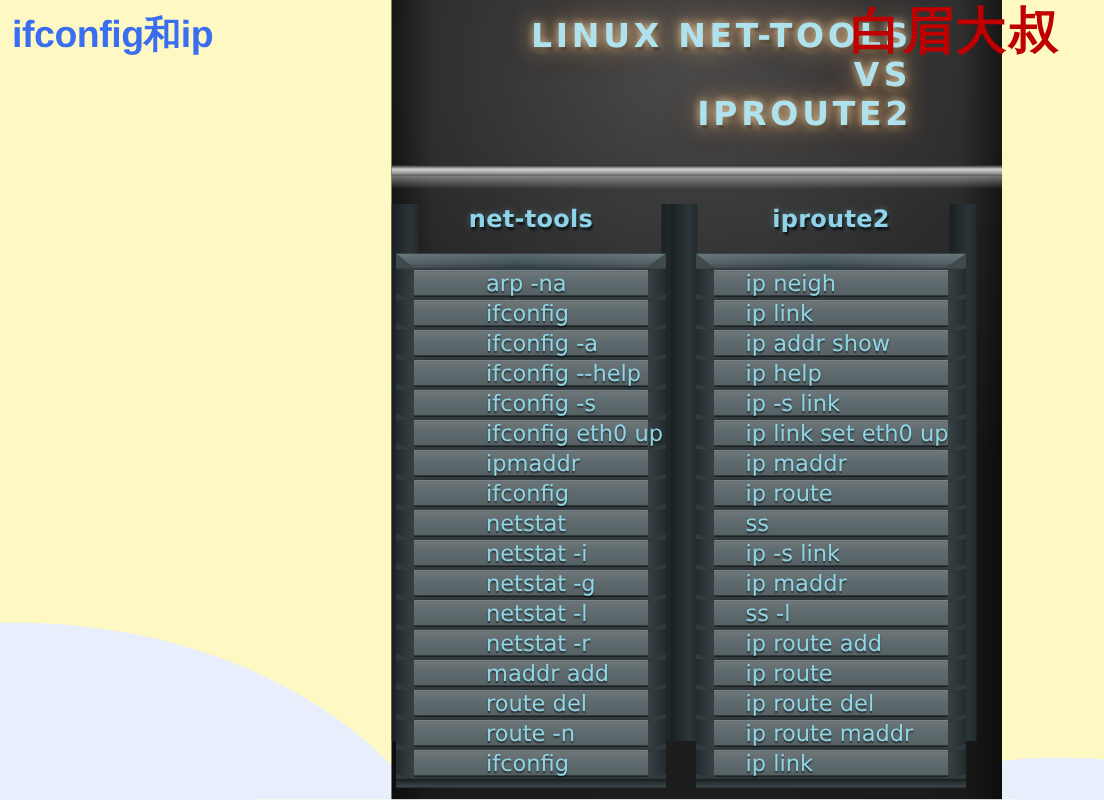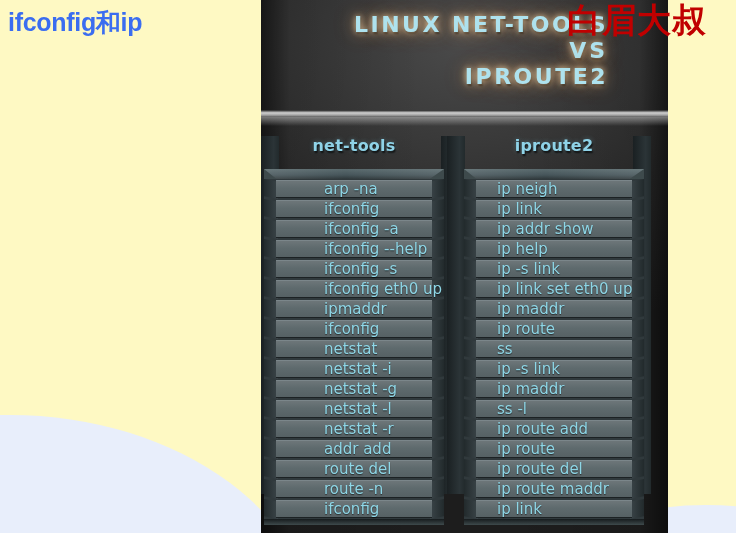--- a/index.html
+++ b/index.html
@@ -354,21 +354,21 @@
               <div class="cheek-l"></div>
               <div class="cheek-r"></div>
               <div class="face">
                 <span class="label">netstat -r</span>
               </div>
             </div>
             <div class="slab">
               <div class="cheek-l"></div>
               <div class="cheek-r"></div>
               <div class="face">
-                <span class="label">addr add</span>
+                <span class="label">maddr add</span>
               </div>
             </div>
             <div class="slab">
               <div class="cheek-l"></div>
               <div class="cheek-r"></div>
               <div class="face">
                 <span class="label">route del</span>
               </div>
             </div>
             <div class="slab">

